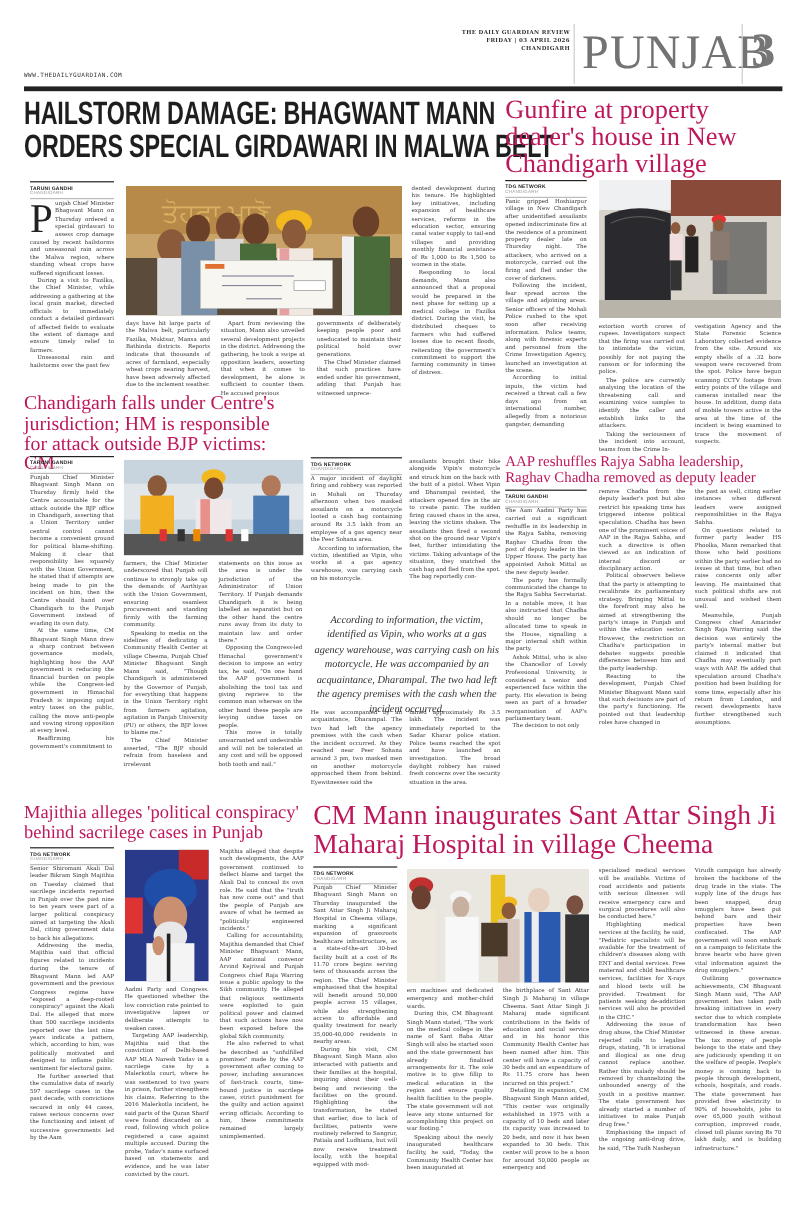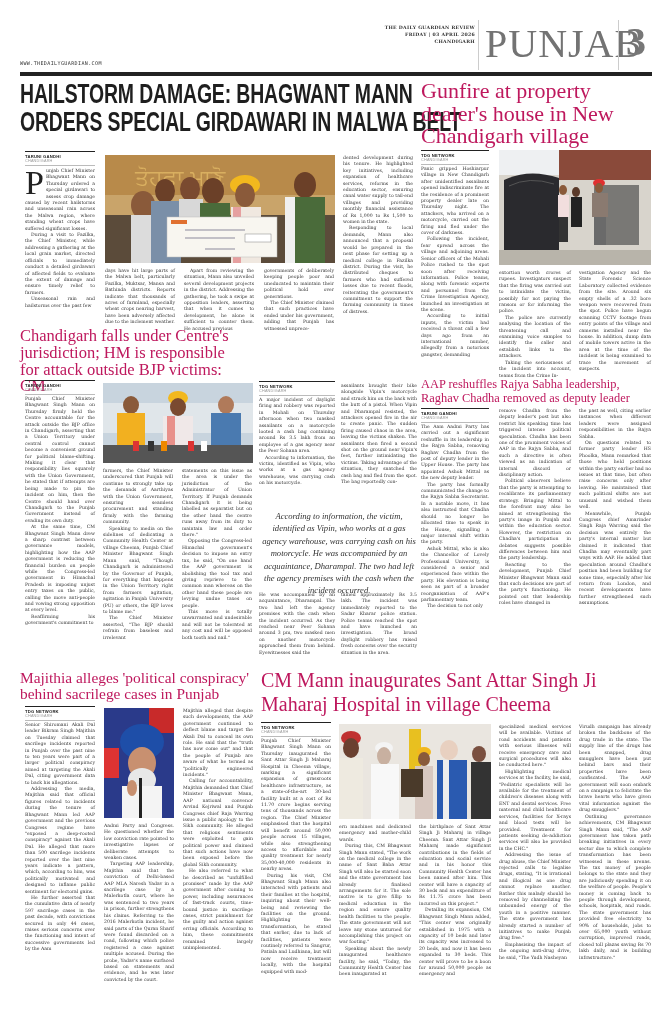--- a/index.html
+++ b/index.html
@@ -256,21 +256,21 @@
     <p>Targeting AAP leadership, Majithia said that the conviction of Delhi-based AAP MLA Naresh Yadav in a sacrilege case by a Malerkotla court, where he was sentenced to two years in prison, further strengthens his claims. Referring to the 2016 Malerkotla incident, he said parts of the Quran Sharif were found discarded on a road, following which police registered a case against multiple accused. During the probe, Yadav's name surfaced based on statements and evidence, and he was later convicted by the court.</p>
   </div>
   <div class="abs col" style="left:163px;top:38px;width:70px">
     <p class="noindent">Majithia alleged that despite such developments, the AAP government continued to deflect blame and target the Akali Dal to conceal its own role. He said that the "truth has now come out" and that the people of Punjab are aware of what he termed as "politically engineered incidents."</p>
     <p>Calling for accountability, Majithia demanded that Chief Minister Bhagwant Mann, AAP national convenor Arvind Kejriwal and Punjab Congress chief Raja Warring issue a public apology to the Sikh community. He alleged that religious sentiments were exploited to gain political power and claimed that such actions have now been exposed before the global Sikh community.</p>
     <p>He also referred to what he described as "unfulfilled promises" made by the AAP government after coming to power, including assurances of fast-track courts, time-bound justice in sacrilege cases, strict punishment for the guilty and action against erring officials. According to him, these commitments remained largely unimplemented.</p>
   </div>
 </div>
 
 <div class="abs" style="left:261px;top:668px;width:394px;height:350px">
-  <div class="hl-serif" style="font-size:20px;width:396px;line-height:24px">CM Mann inaugurates Sant Attar Singh Ji Maharaj Hospital in village Cheema</div>
+  <div class="hl-serif" style="font-size:23px;width:396px;line-height:24px">CM Mann inaugurates Sant Attar Singh Ji Maharaj Hospital in village Cheema</div>
   <div class="abs byline" style="left:0;top:54px;width:70px">
     <span>TDG NETWORK</span>
     <span class="loc">CHANDIGARH</span>
   </div>
   <div class="abs col" style="left:0;top:70px;width:70px">
     <p class="noindent">Punjab Chief Minister Bhagwant Singh Mann on Thursday inaugurated the Sant Attar Singh Ji Maharaj Hospital in Cheema village, marking a significant expansion of grassroots healthcare infrastructure, as a state-of-the-art 30-bed facility built at a cost of Rs 11.70 crore begins serving tens of thousands across the region. The Chief Minister emphasised that the hospital will benefit around 50,000 people across 15 villages, while also strengthening access to affordable and quality treatment for nearly 35,000-40,000 residents in nearby areas.</p>
     <p>During his visit, CM Bhagwant Singh Mann also interacted with patients and their families at the hospital, inquiring about their well-being and reviewing the facilities on the ground. Highlighting the transformation, he stated that earlier, due to lack of facilities, patients were routinely referred to Sangrur, Patiala and Ludhiana, but will now receive treatment locally, with the hospital equipped with mod-</p>
   </div>
   <div class="abs photo" style="left:78px;top:56px;width:152px;height:95px">
     <svg width="152" height="95" viewBox="0 0 152 95">

